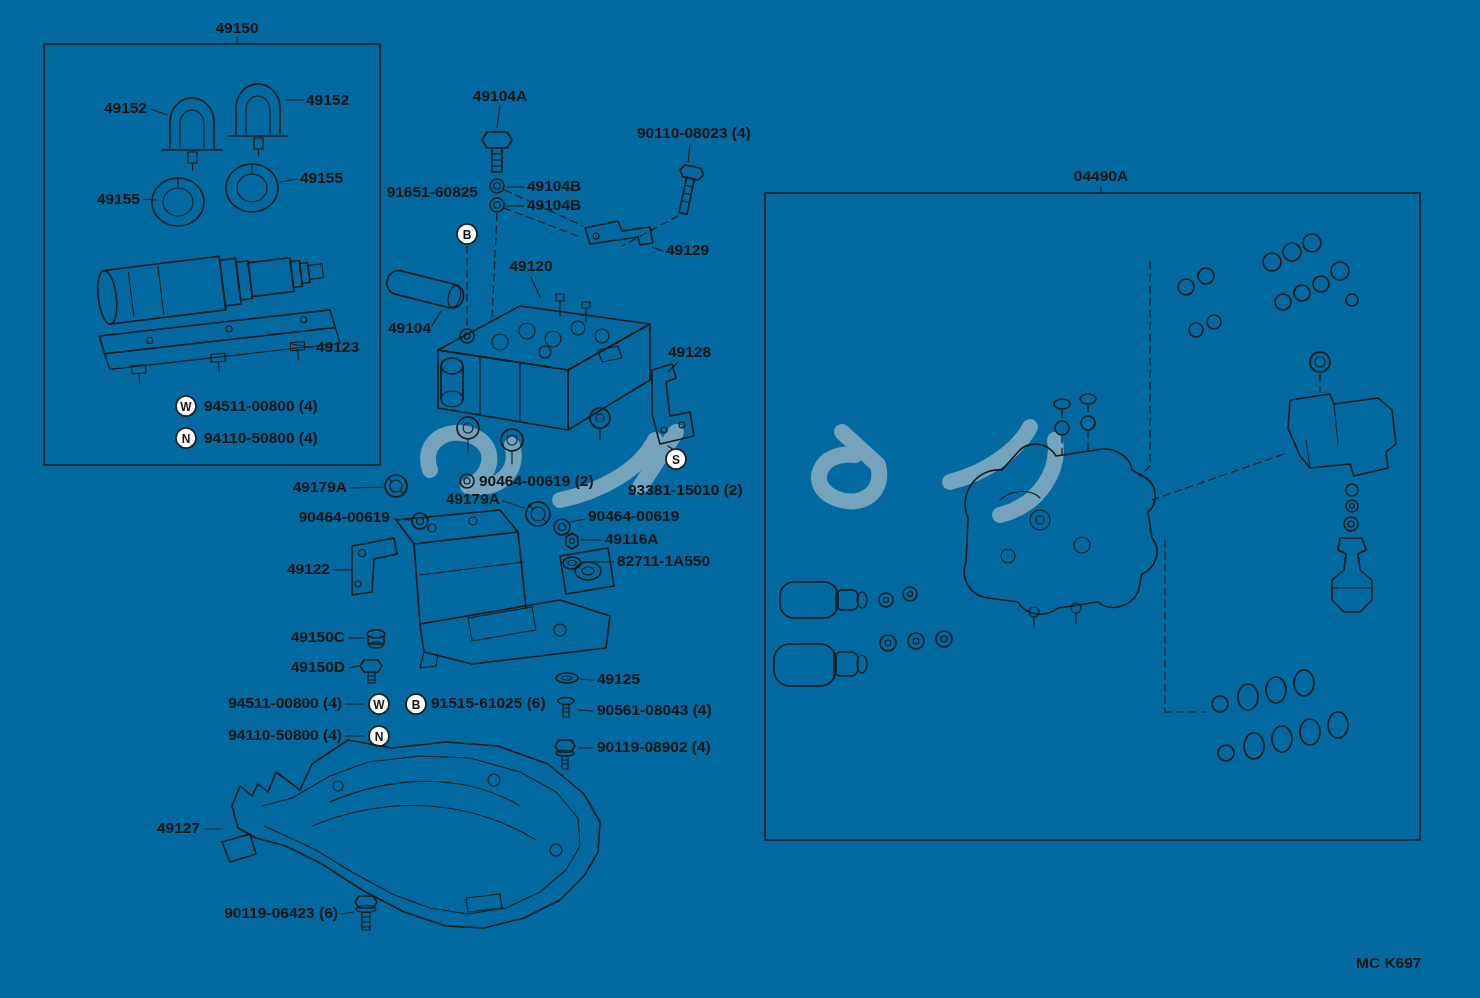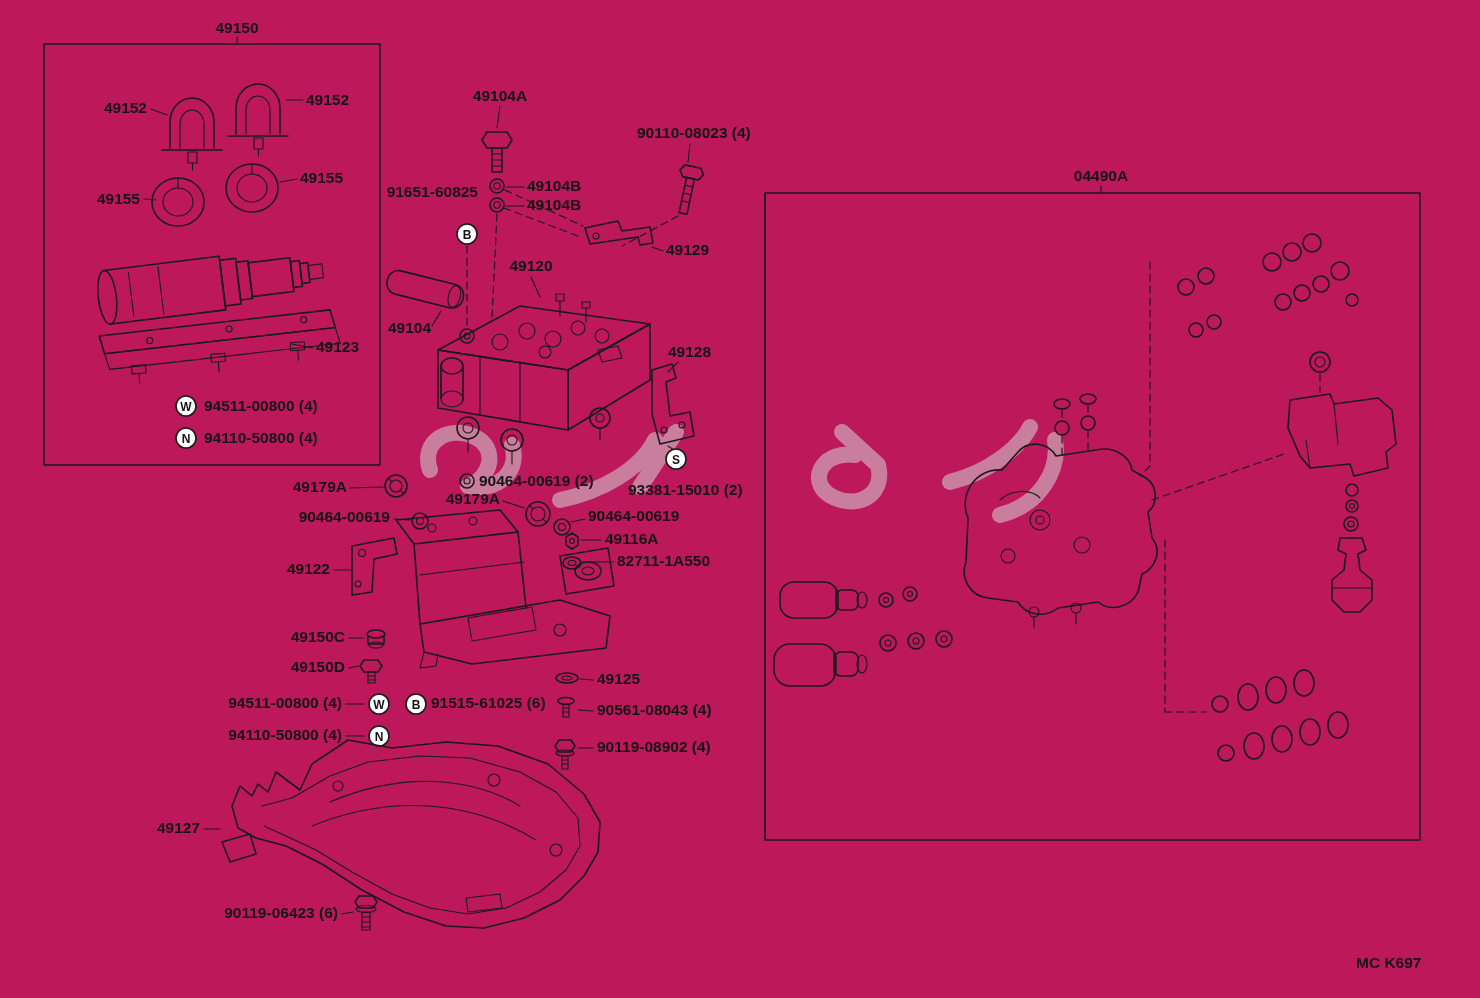--- a/index.html
+++ b/index.html
@@ -1,16 +1,16 @@
 <!DOCTYPE html>
 <html><head>
 <meta charset="utf-8">
 <style>
   html,body{margin:0;padding:0;background:#ffffff;}
-  .diagram-wrap{position:relative;width:1480px;height:998px;background:#be185d;overflow:hidden;}
+  .diagram-wrap{position:relative;width:1480px;height:998px;background:#0369a1;overflow:hidden;}
   svg{display:block;}
   text{font-family:"Liberation Sans",sans-serif;font-weight:bold;font-size:15.5px;fill:#141414;}
   .badge-t{font-size:12px;}
   .ln{fill:none;stroke:#1a1a1a;stroke-width:1.6;stroke-linecap:round;stroke-linejoin:round;}
   .thin{fill:none;stroke:#1a1a1a;stroke-width:1.1;stroke-linecap:round;stroke-linejoin:round;}
   .dash{fill:none;stroke:#1a1a1a;stroke-width:1.2;stroke-dasharray:7 5;stroke-linecap:round;}
   .wfill{fill:#ffffff;stroke:#1a1a1a;stroke-width:1.6;stroke-linejoin:round;}
   .wm{fill:none;stroke:#d3d3d3;stroke-width:16;stroke-linecap:round;stroke-linejoin:round;}
 </style>
 </head>

